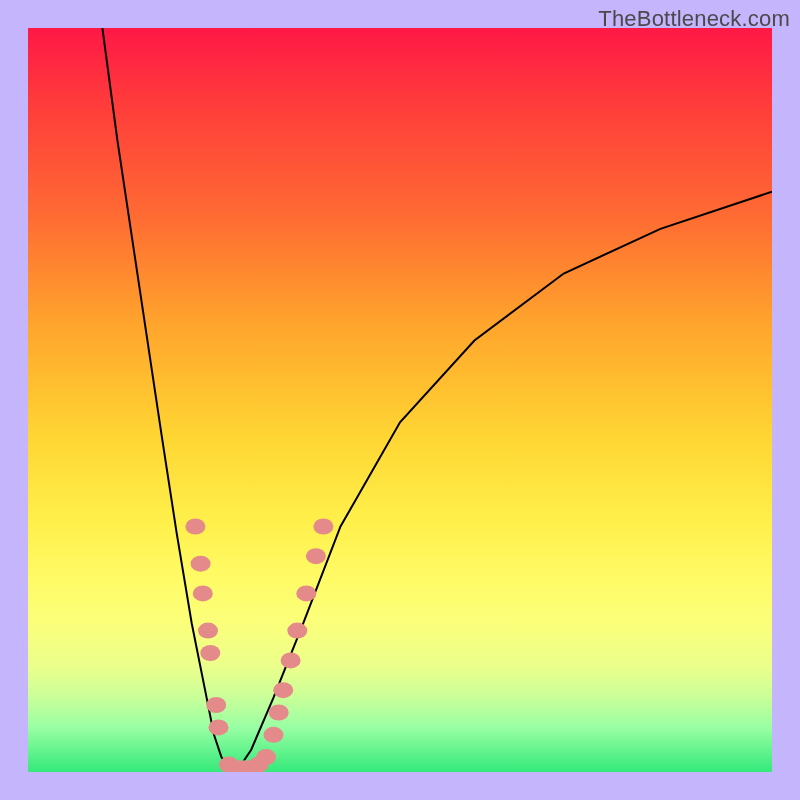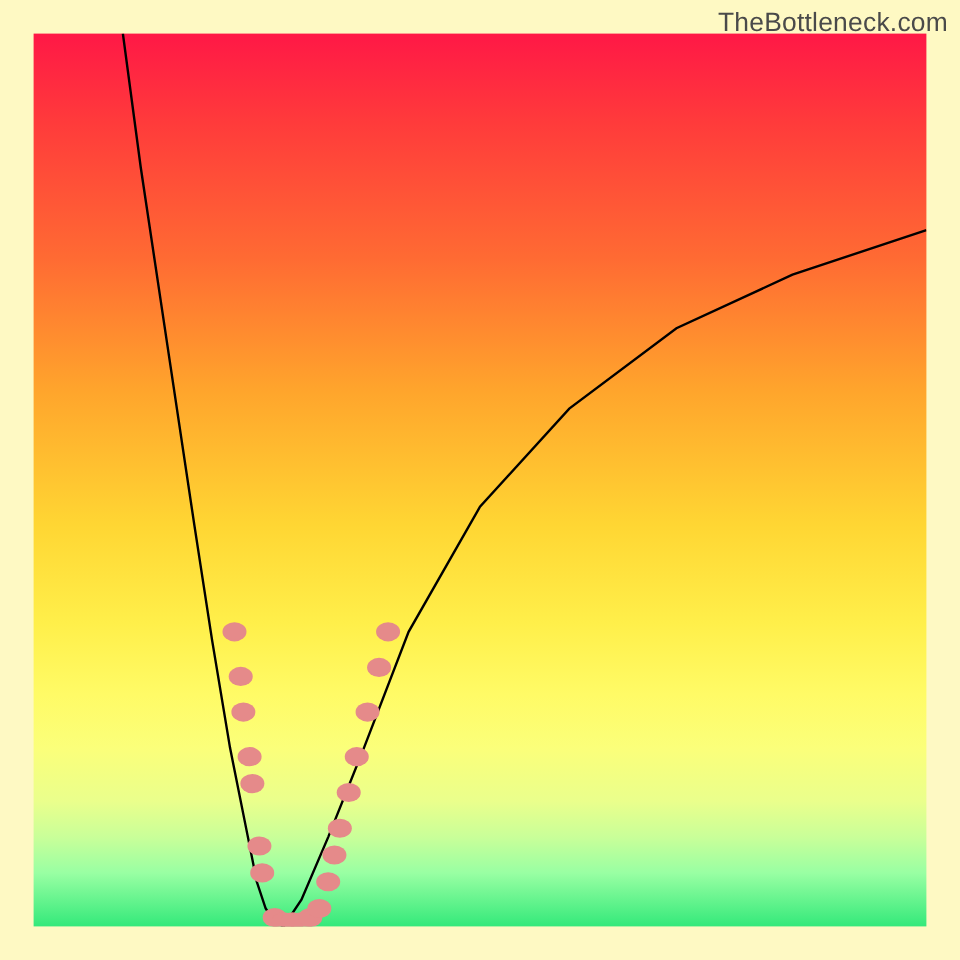--- a/index.html
+++ b/index.html
@@ -7,21 +7,21 @@
     padding: 0;
     width: 800px;
     height: 800px;
     overflow: hidden;
     background: #000;
     font-family: Arial, Helvetica, sans-serif;
   }
   .frame {
     position: absolute;
     inset: 0;
-    background: #fef9c3;
+    background: #c4b5fd;
     padding-left: 38px;
   }
   .plot {
     position: absolute;
     left: 28px;
     top: 28px;
     width: 744px;
     height: 744px;
     background: linear-gradient(to bottom,
       #ff1846 0%,

